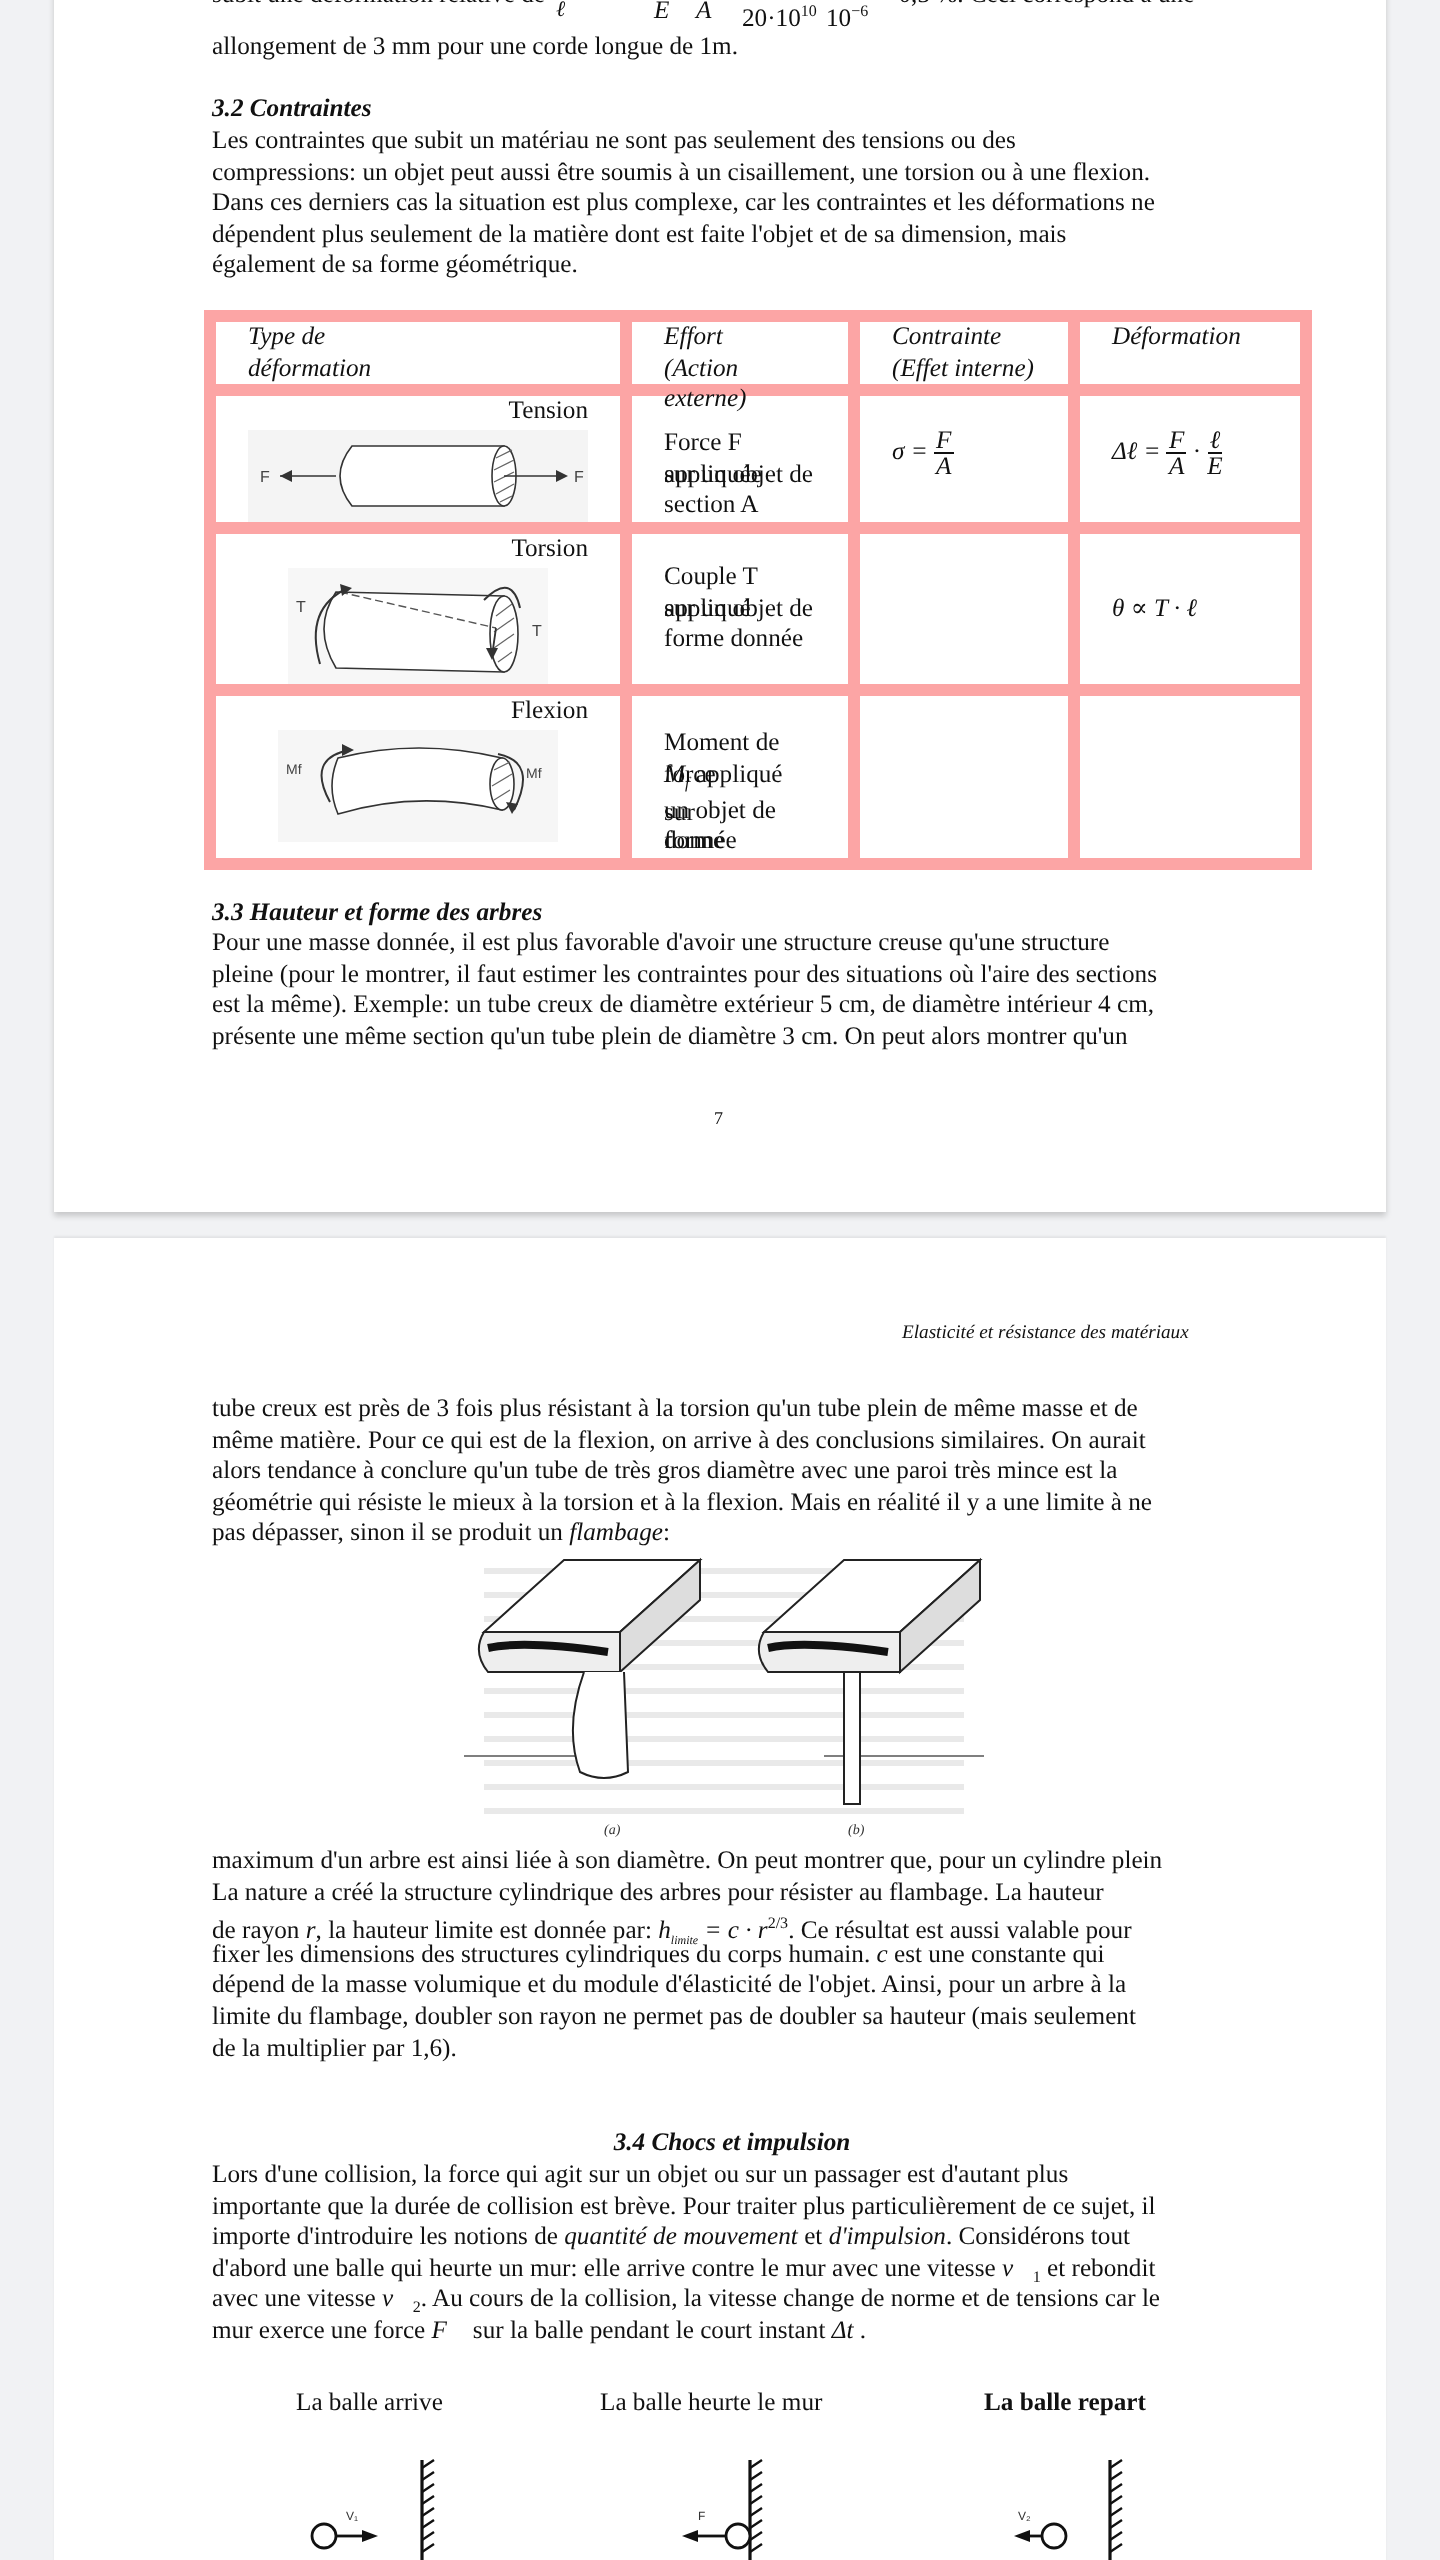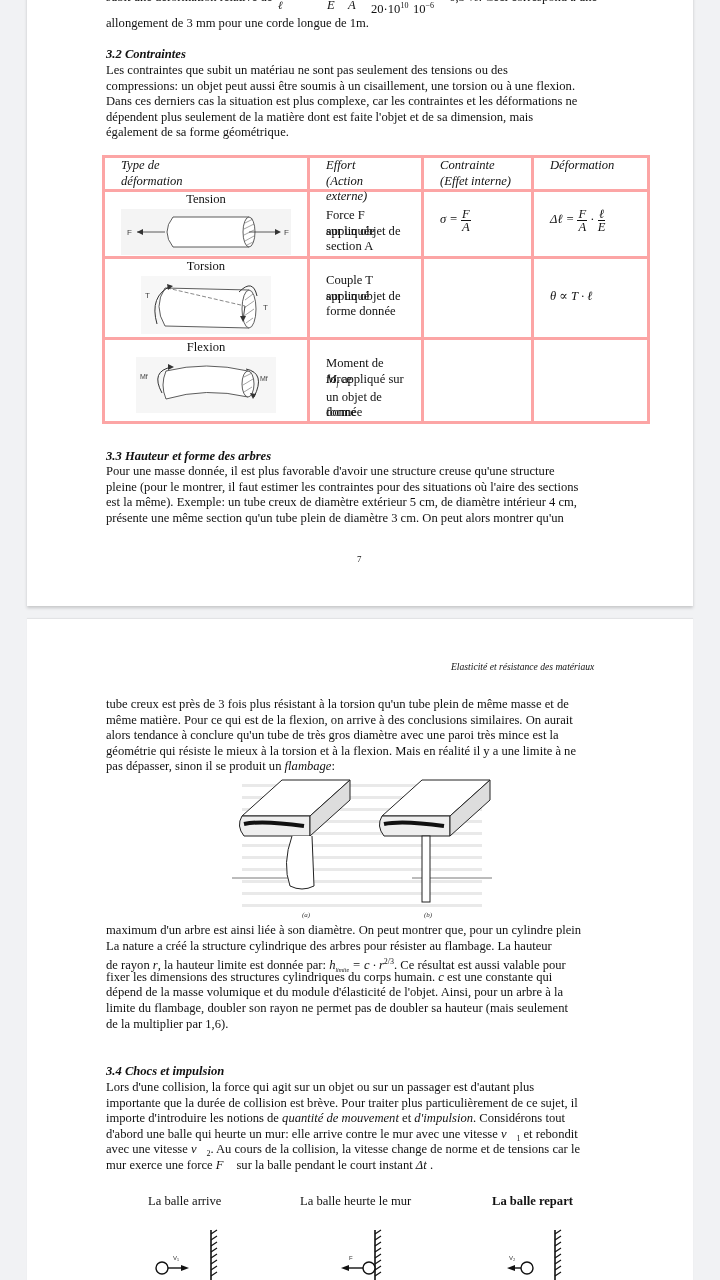--- a/index.html
+++ b/index.html
@@ -9,23 +9,23 @@
   #page1 { top: -20px; height: 626px; box-shadow: 0 2px 3px rgba(0,0,0,0.18); }
   #page2 { top: 619px; height: 700px; box-shadow: 0 -1px 1px rgba(0,0,0,0.06); }
   .abs { position: absolute; }
   .p { position: absolute; left: 79px; width: 520px; font-size: 12.6px; line-height: 15.6px; white-space: nowrap; }
   .h { font-weight: bold; font-style: italic; }
   i { font-style: italic; }
   .line { display: block; height: 15.6px; }
 
   
   table.def { position: absolute; left: 75px; top: 175px; border-collapse: collapse; font-size: 12.6px; line-height: 15.6px; }
-  table.def td { border: 3px solid #fca5a5; vertical-align: top; padding: 0 16px; }
+  table.def td { border: 6px solid #fca5a5; vertical-align: top; padding: 0 16px; }
   table.def .hd td { font-style: italic; height: 32px; }
-  .cell-label { text-align: center; display: block; }
+  .cell-label { text-align: right; display: block; }
   .fig { display: block; margin: 1px auto 0; }
   .frac { display: inline-block; vertical-align: middle; text-align: center; font-style: italic; line-height: 12px; }
   .frac span { display: block; }
   .frac .num { border-bottom: 1px solid #111; padding: 0 1px; }
   .sub { font-size: 8px; vertical-align: -3px; }
   .sup { font-size: 8px; vertical-align: 5px; }
 
   .pagenum { position: absolute; left: 330px; top: 574px; font-size: 9px; }
   .running-head { position: absolute; left: 424px; top: 42px; font-size: 9.6px; font-style: italic; }
   .caption { position: absolute; font-size: 12.6px; }
@@ -227,21 +227,21 @@
   <div class="p" style="top:304px;">
     <span class="line">maximum d'un arbre est ainsi liée à son diamètre. On peut montrer que, pour un cylindre plein</span>
     <span class="line">La nature a créé la structure cylindrique des arbres pour résister au flambage. La hauteur</span>
     <span class="line"><span>de rayon </span><i>r</i><span>,  la hauteur limite est donnée par: </span><i>h</i><span class="sub" style="font-style:italic; font-size:6px;">limite</span><i> = c · r</i><span class="sup">2/3</span><span>. Ce résultat est aussi valable pour</span></span>
     <span class="line"><span>fixer les dimensions des structures cylindriques du corps humain. </span><i>c</i><span> est une constante qui</span></span>
     <span class="line">dépend de la masse volumique et du module d'élasticité de l'objet. Ainsi, pour un arbre à la</span>
     <span class="line">limite du flambage, doubler son rayon ne permet pas de doubler sa hauteur (mais seulement</span>
     <span class="line">de la multiplier par 1,6).</span>
   </div>
 
-  <div class="p h" style="top:445px;">3.4 Chocs et impulsion</div>
+  <div class="p h" style="top:445px;text-align:center;">3.4 Chocs et impulsion</div>
   <div class="p" style="top:461px;">
     <span class="line">Lors d'une collision, la force qui agit sur un objet ou sur un passager est d'autant plus</span>
     <span class="line">importante que la durée de collision est brève. Pour traiter plus particulièrement de ce sujet, il</span>
     <span class="line"><span>importe d'introduire les notions de </span><i>quantité de mouvement</i><span> et </span><i>d'impulsion</i><span>. Considérons tout</span></span>
     <span class="line"><span>d'abord une balle qui heurte un mur: elle arrive contre le mur avec une vitesse </span><i>v⃗</i><span class="sub">1</span><span> et rebondit</span></span>
     <span class="line"><span>avec une vitesse </span><i>v⃗</i><span class="sub">2</span><span>. Au cours de la collision, la vitesse change de norme et de tensions car le</span></span>
     <span class="line"><span>mur exerce une force </span><i>F⃗</i><span> sur la balle pendant le court instant </span><i>Δt</i><span> .</span></span>
   </div>
 
   <div class="caption" style="left:121px; top:575px;">La balle arrive</div>

